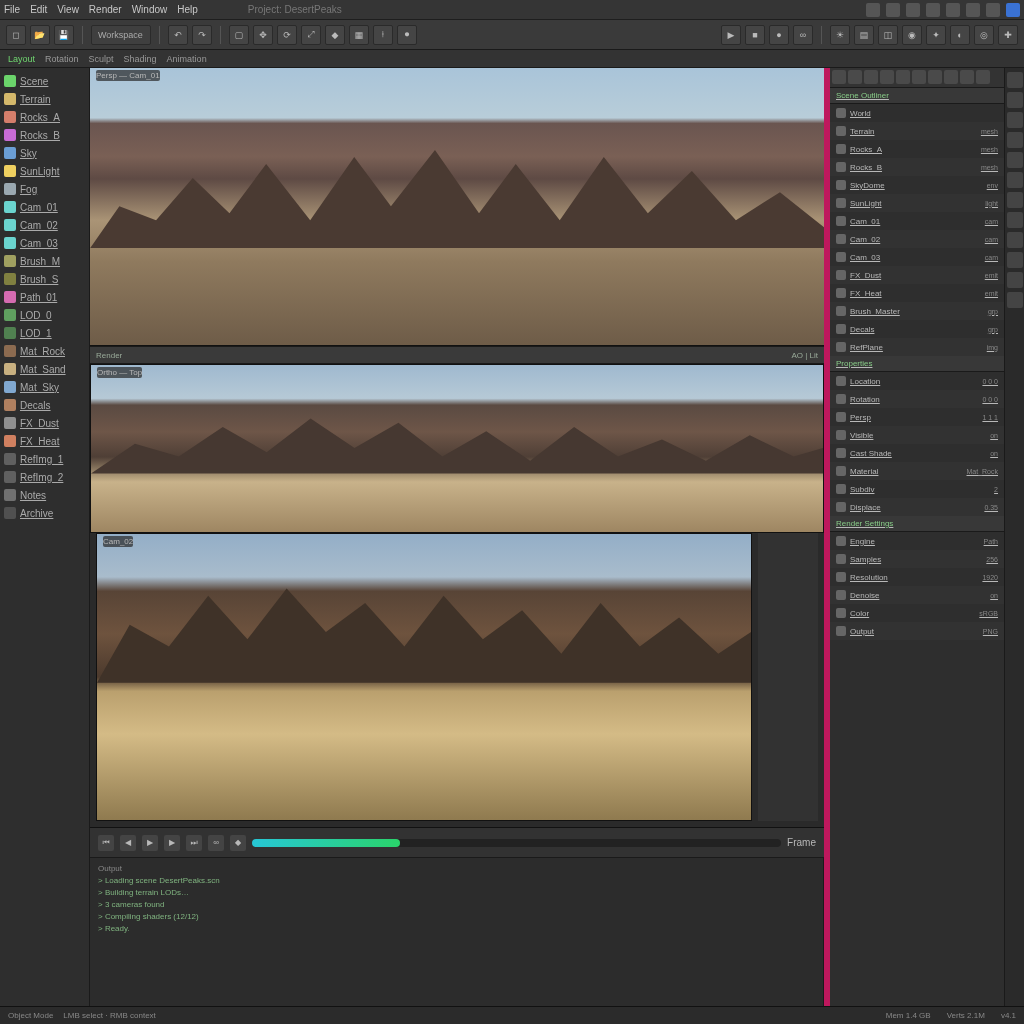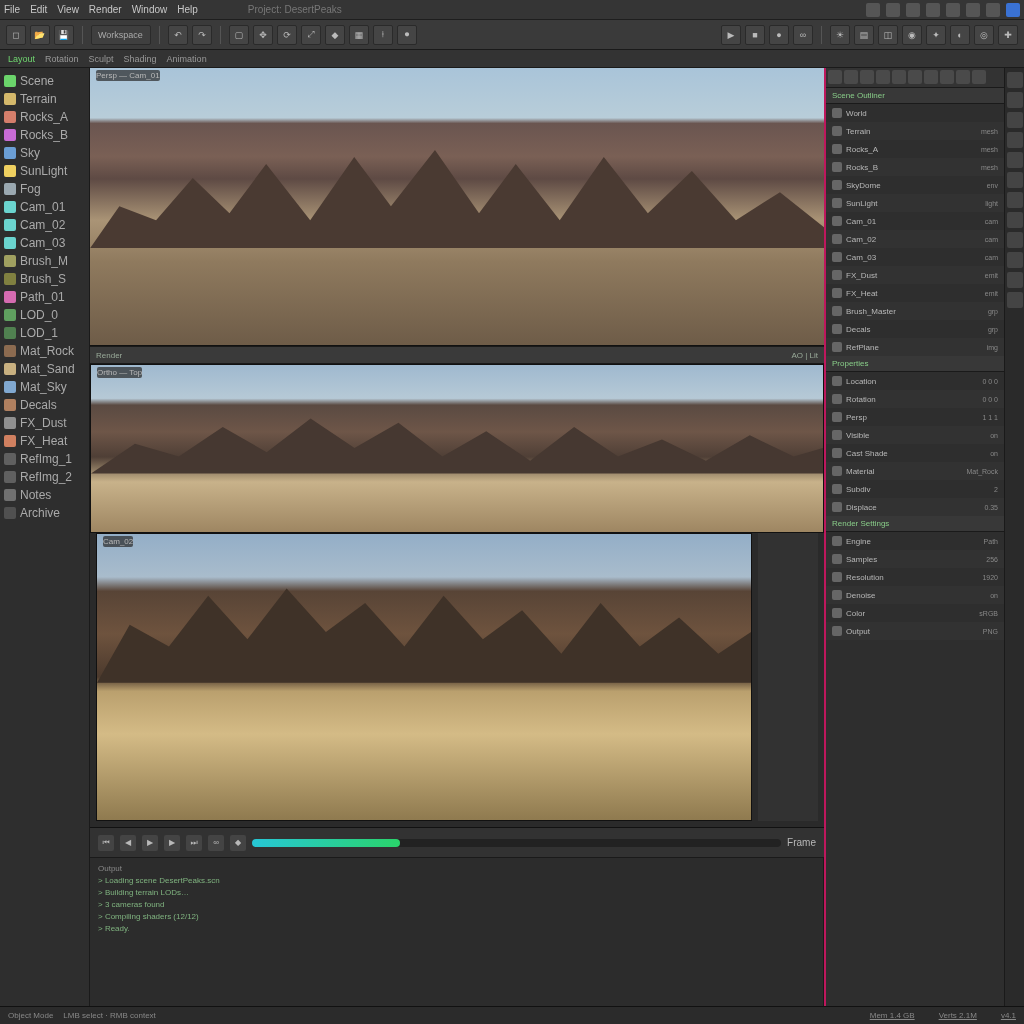--- a/index.html
+++ b/index.html
@@ -72,22 +72,23 @@
   background: #2e2e2e;
   border-right: 1px solid #1a1a1a;
   display: flex; flex-direction: column;
   overflow: hidden;
   padding-top: 4px;
 }
 .left-rail .rail-item {
   height: 18px;
   display: flex; align-items: center;
   gap: 4px; padding: 0 4px;
-  font-size: 12px; color: #aaa;
+  font-size: 10px; color: #aaa;
   cursor: pointer;
+  text-decoration: underline;
 }
 .left-rail .rail-item .swatch {
   width: 12px; height: 12px; border-radius: 2px; flex-shrink: 0;
 }
 
 .center {
   flex: 1; display: flex; flex-direction: column; min-width: 0;
 }
 .viewport-top {
   height: 280px;
@@ -171,23 +172,24 @@
   flex: 1; padding: 6px 8px;
   font-size: 8px; color: #7fb27f;
   border-right: 1px solid #1a1a1a;
 }
 .console-col .line { margin-bottom: 3px; }
 .console-col .muted { color: #888; }
 
 .right-col {
   width: 180px;
   background: #2e2e2e;
-  border-left: 2px solid #be185d;
+  border-left: 6px solid #be185d;
   display: flex; flex-direction: column;
   overflow: hidden;
+  text-decoration: underline;
 }
 .right-col .micro-toolbar {
   height: 20px;
   display: flex; gap: 2px; padding: 2px;
   background: #333;
   border-bottom: 1px solid #1a1a1a;
 }
 .right-col .micro-toolbar .mt-btn {
   width: 14px; height: 14px; background: #4a4a4a; border-radius: 2px;
 }
@@ -223,21 +225,21 @@
 }
 
 .statusbar {
   height: 18px;
   background: #2b2b2b;
   border-top: 1px solid #111;
   display: flex; align-items: center;
   gap: 10px; padding: 0 8px;
   font-size: 8px; color: #888;
 }
-.statusbar .right { margin-left: auto; display: flex; gap: 24px; text-decoration: underline; }
+.statusbar .right { margin-left: auto; display: flex; gap: 16px; }
 
 .peaks {
   position: absolute; left: 0; right: 0; bottom: 35%;
   height: 38%;
 }
 .peaks svg { width: 100%; height: 100%; display: block; }
 </style>
 </head>
 <body>
 

